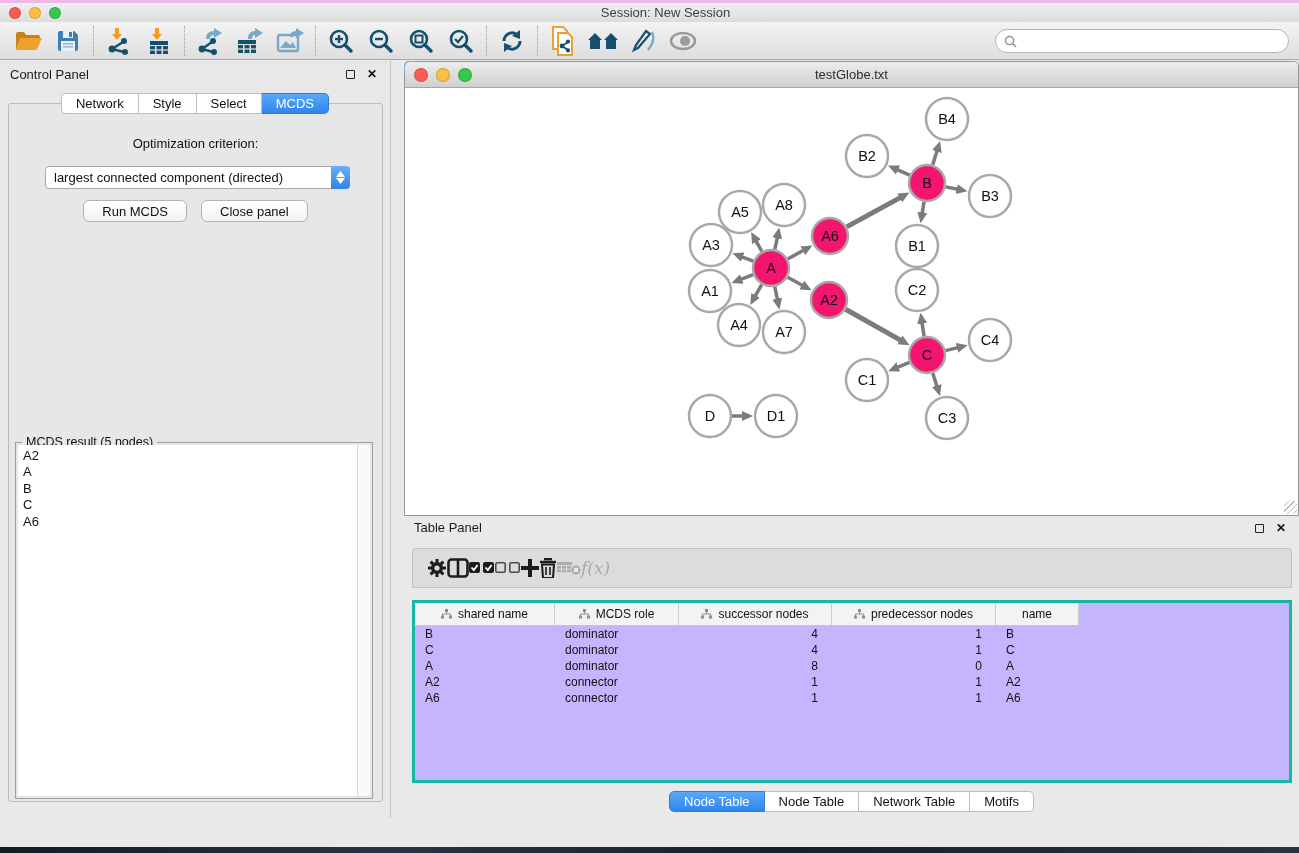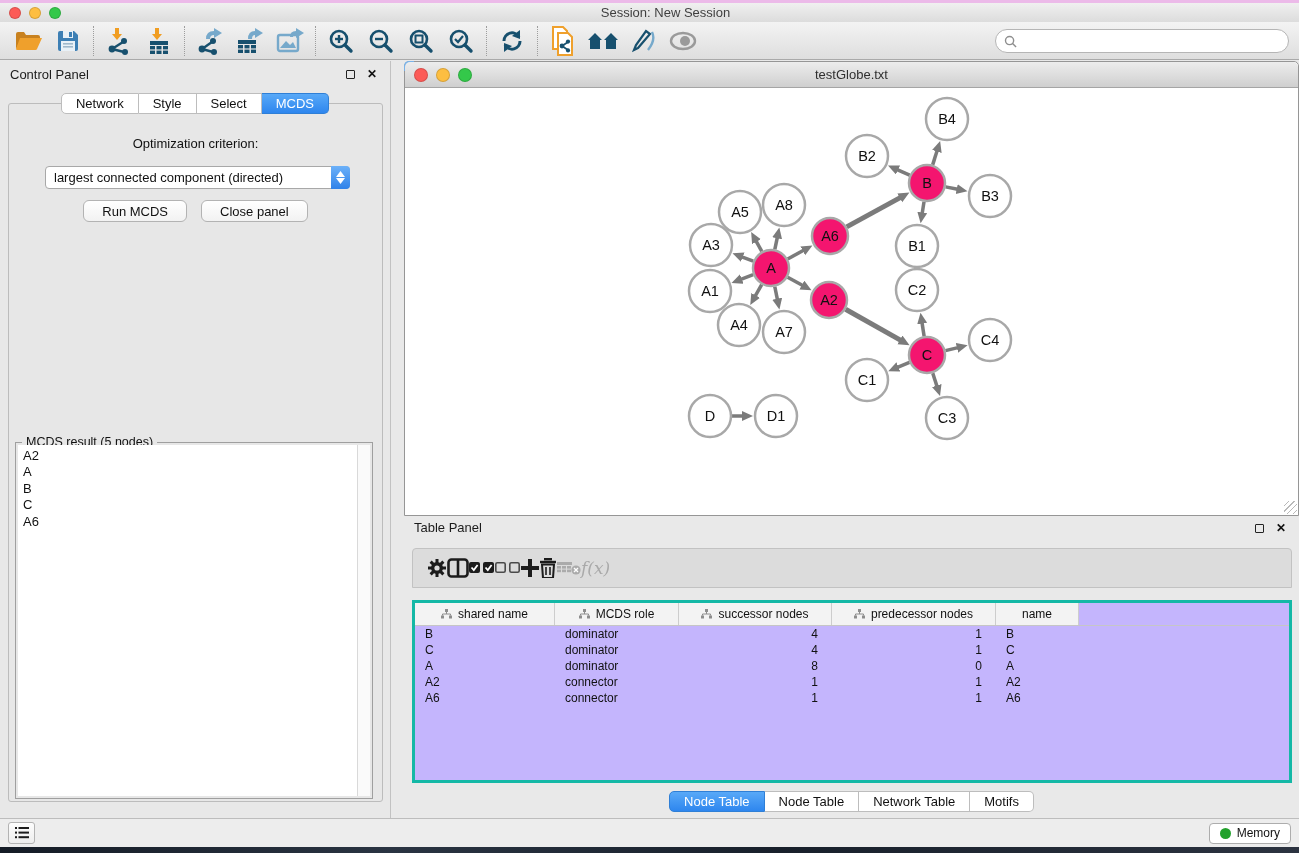--- a/index.html
+++ b/index.html
@@ -612,33 +612,15 @@
         <div class="seg-bar footer-tabs">
           <div class="seg active">Node Table</div>
           <div class="seg">Node Table</div>
           <div class="seg">Network Table</div>
           <div class="seg">Motifs</div>
         </div>
       </div>
     </div>
   </div>
 
-  <div class="statusbar">
-    <button class="status-list-btn">
-      <svg width="14" height="12" viewBox="0 0 14 12">
-          <g fill="#1c1c1c">
-            <rect x="0" y="0" width="2" height="2"></rect>
-            <rect x="3.5" y="0" width="10.5" height="2"></rect>
-            <rect x="0" y="4.6" width="2" height="2"></rect>
-            <rect x="3.5" y="4.6" width="10.5" height="2"></rect>
-            <rect x="0" y="9.2" width="2" height="2"></rect>
-            <rect x="3.5" y="9.2" width="10.5" height="2"></rect>
-          </g>
-        </svg>
-    </button>
-    <button class="memory-btn">
-      <span class="mem-dot"></span>
-      <span>Memory</span>
-    </button>
-  </div>
 
   <div class="wallpaper"></div>
 </div>
 
 </body></html>

